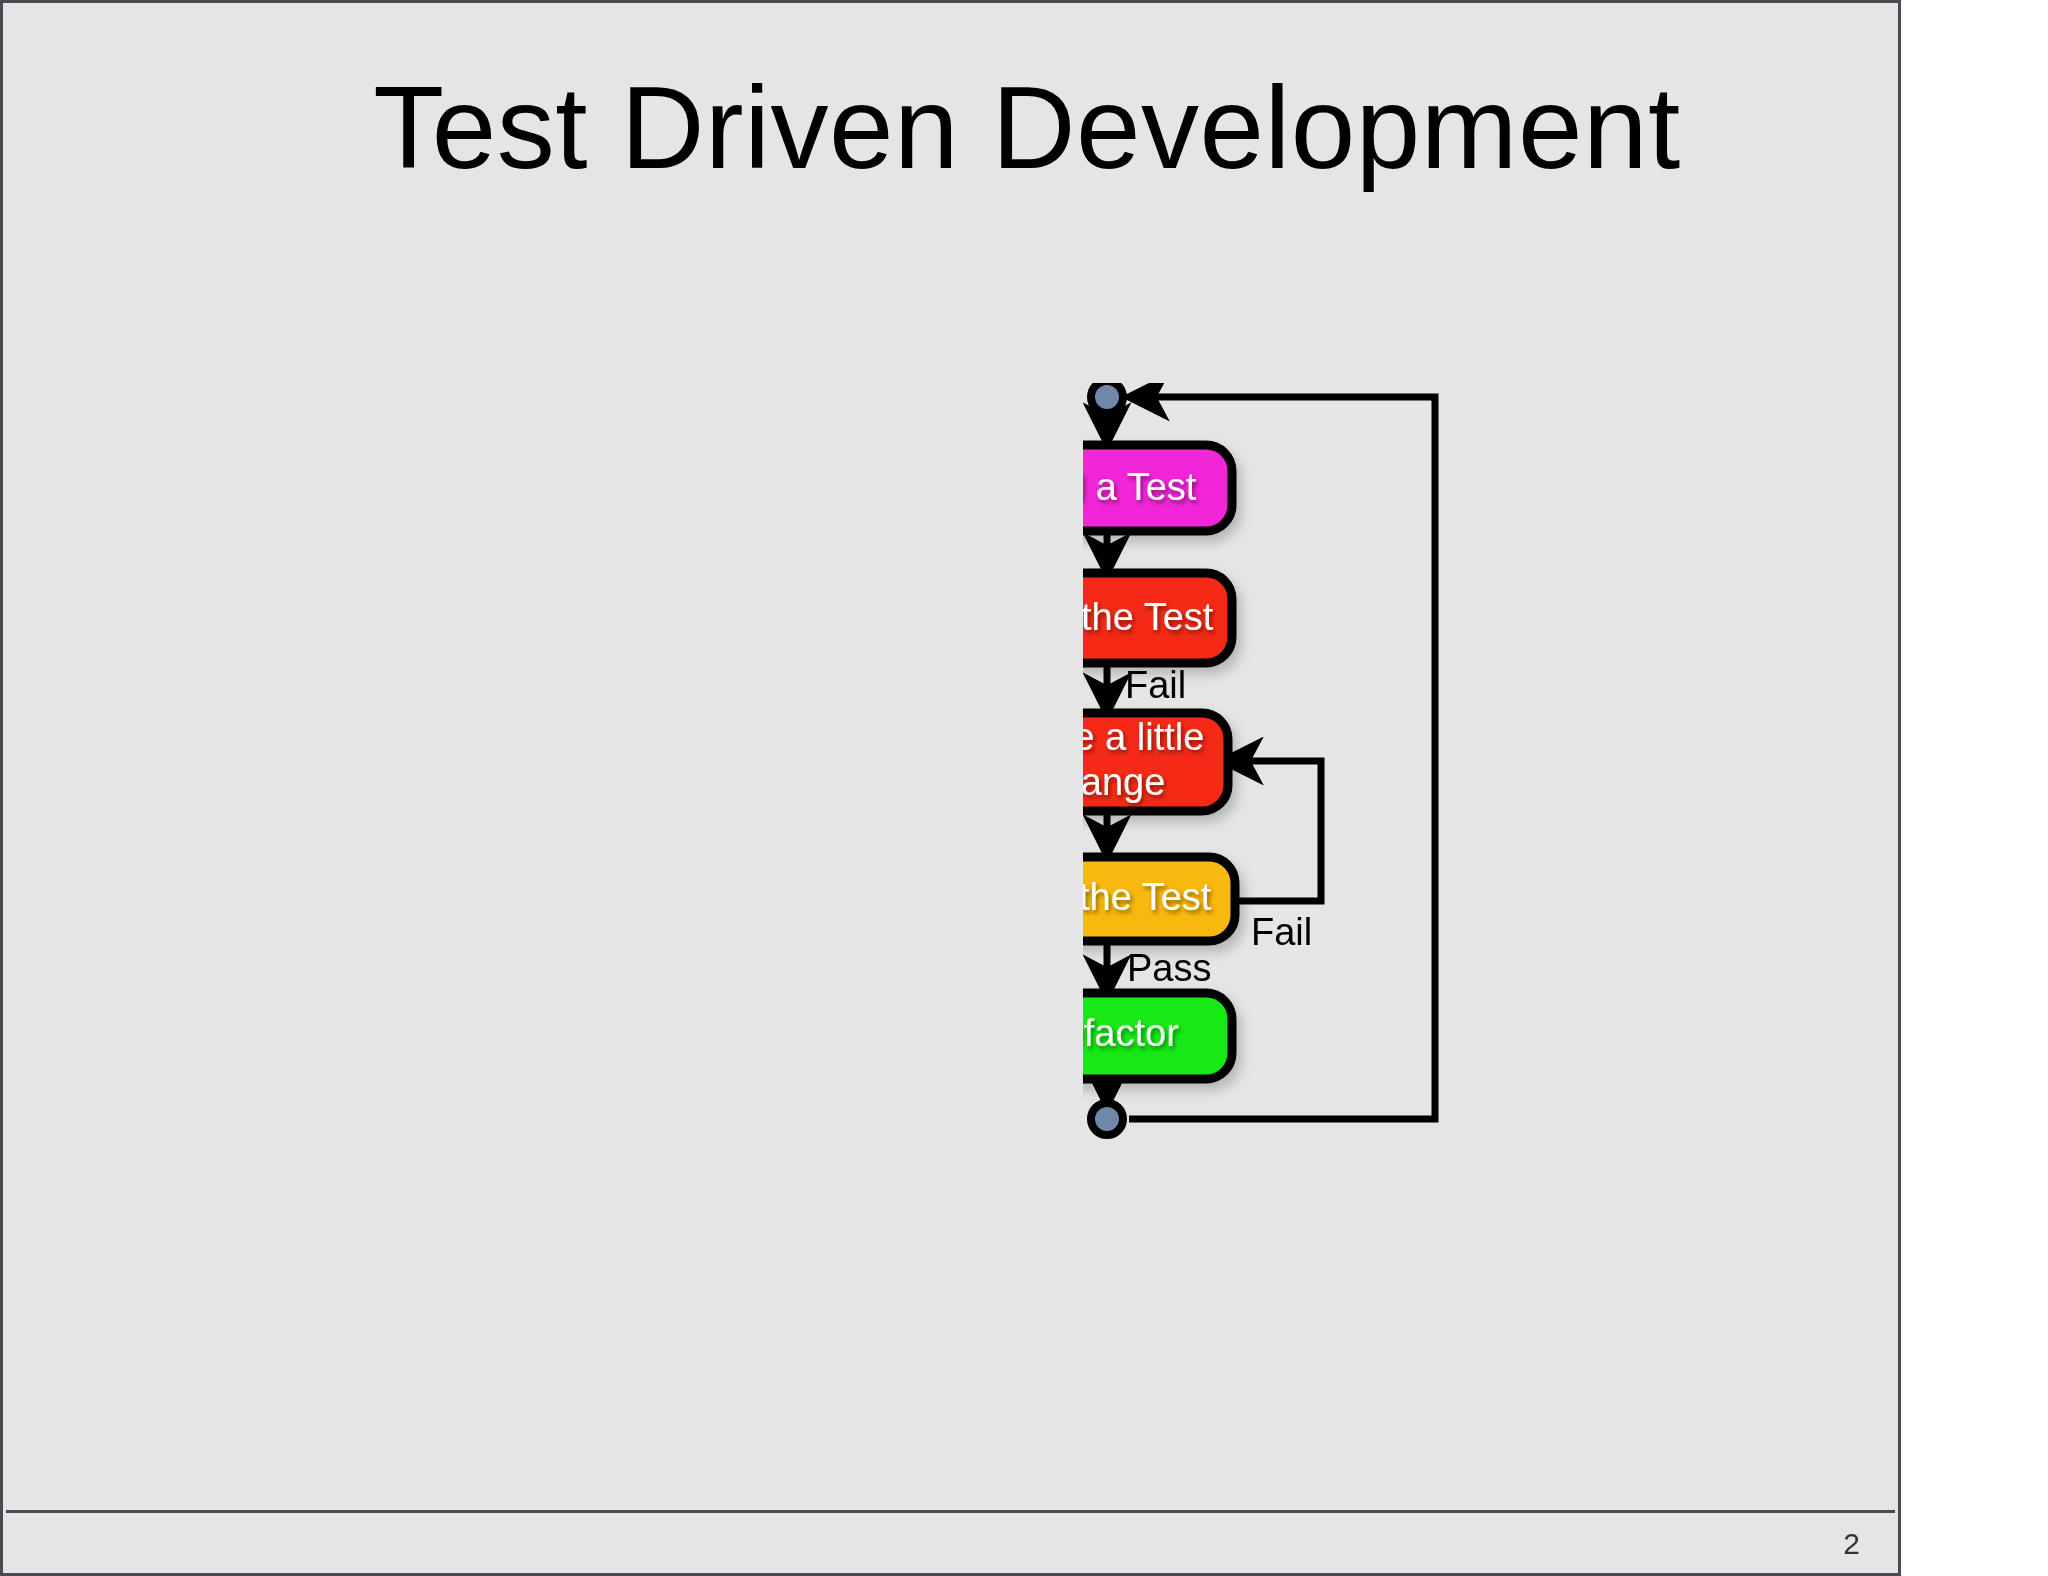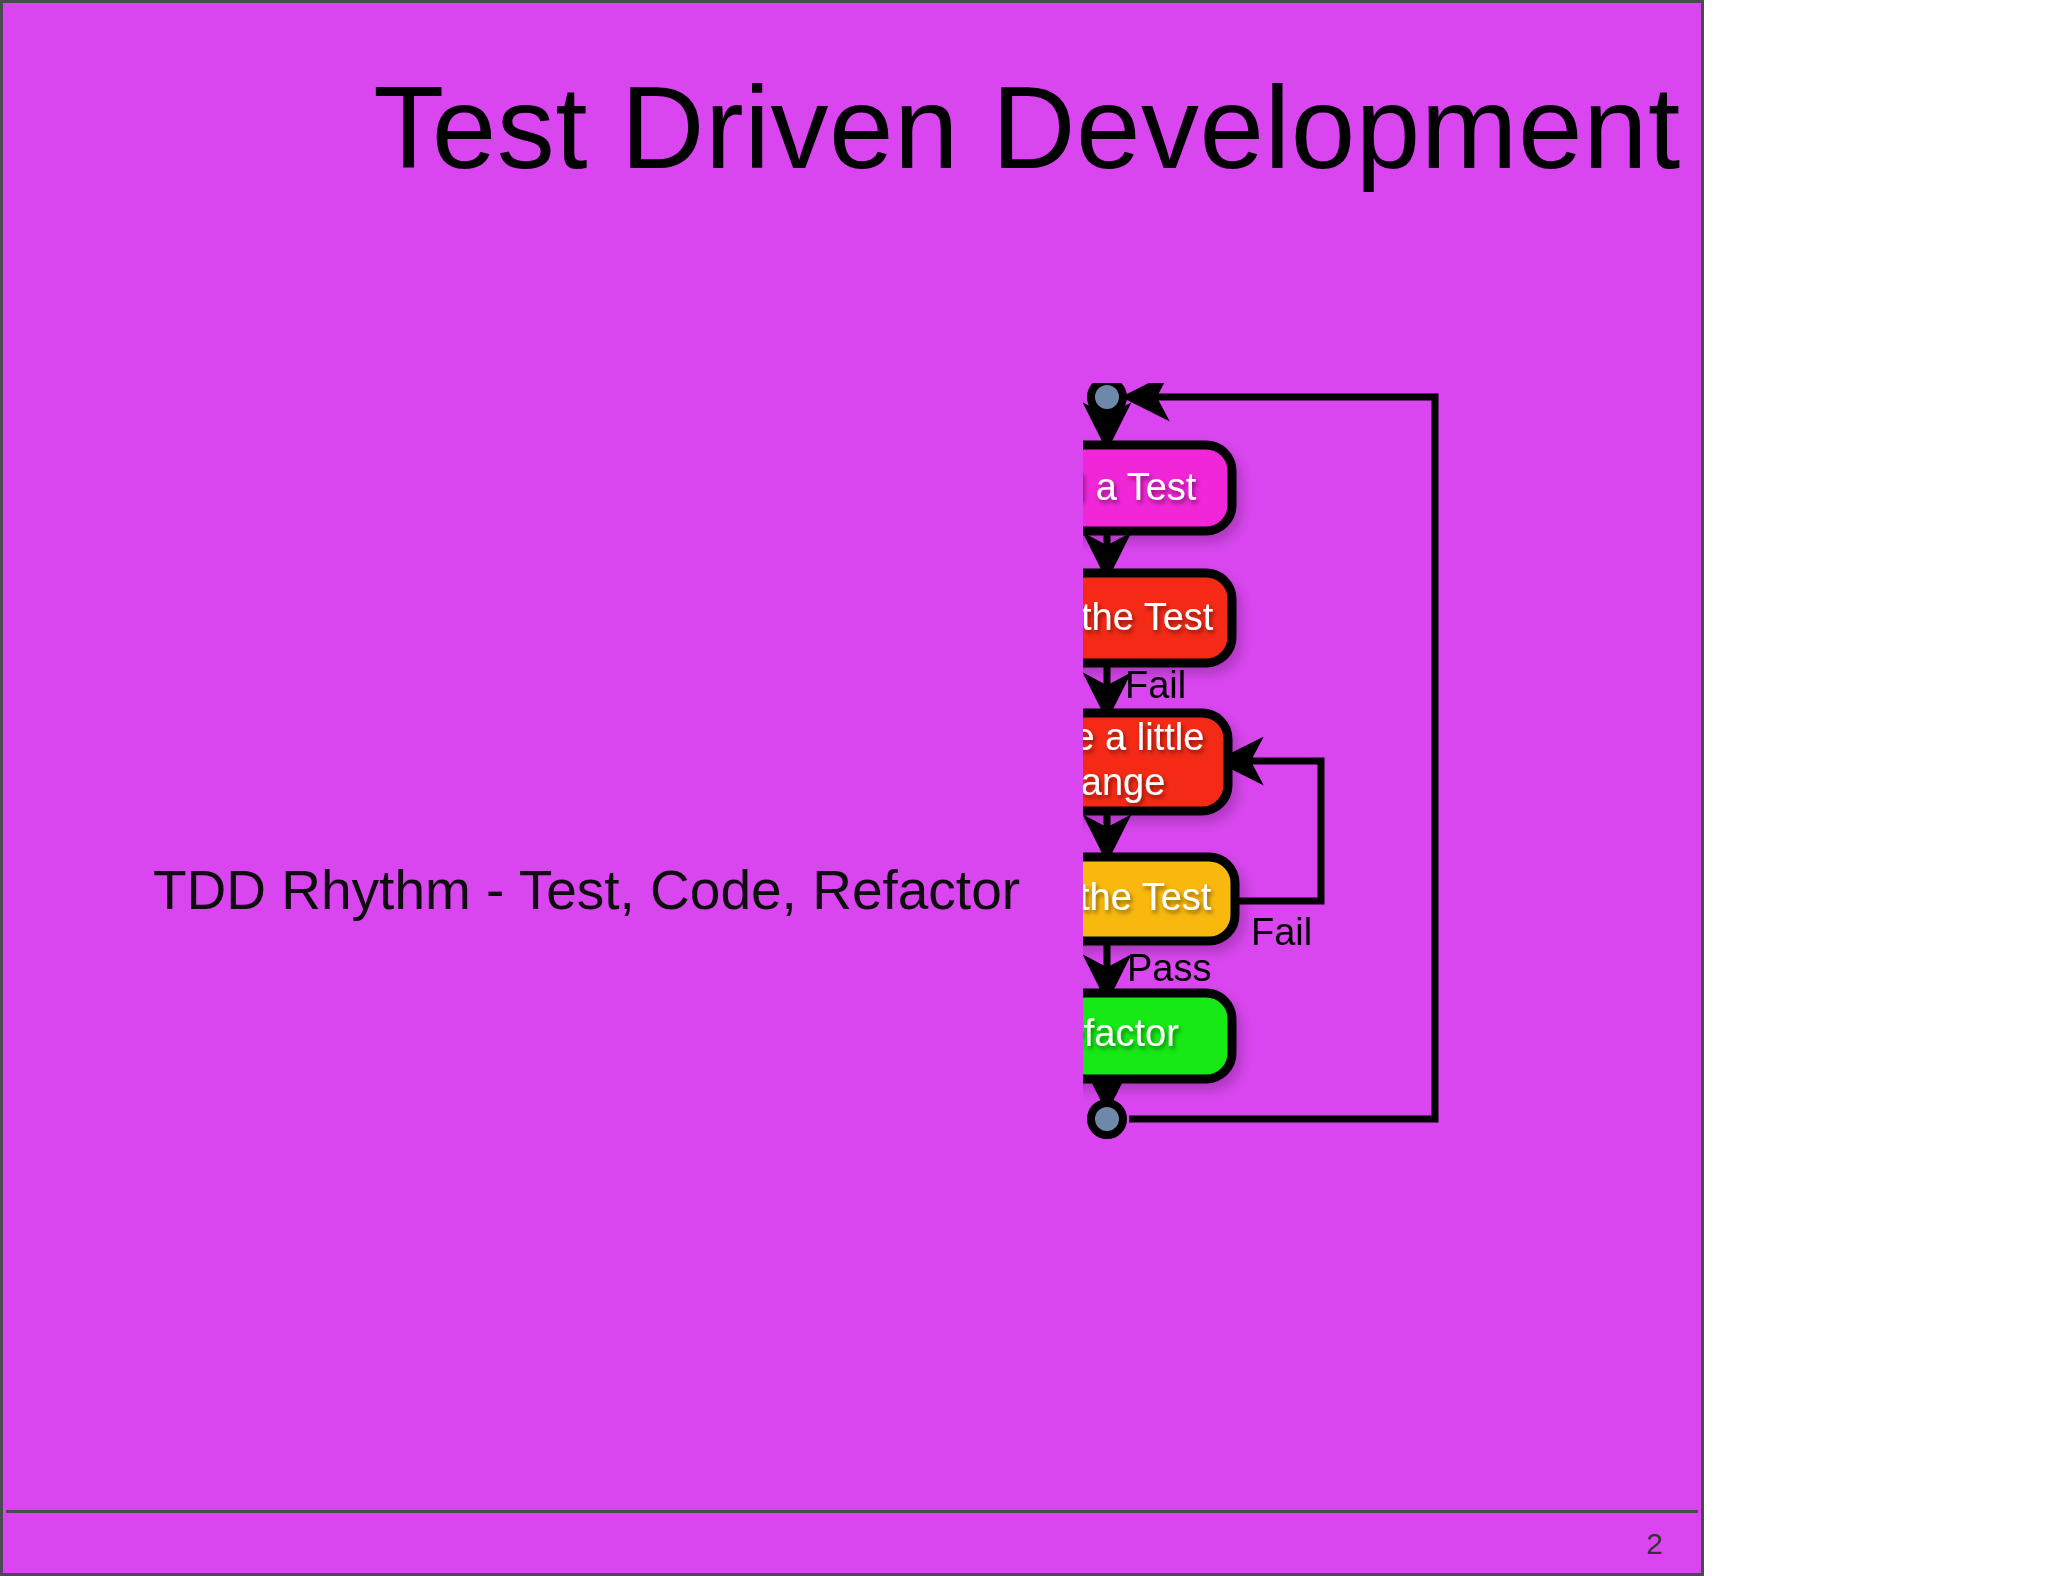--- a/index.html
+++ b/index.html
@@ -5,23 +5,23 @@
   html, body {
     margin: 0;
     padding: 0;
     background: #ffffff;
   }
   body {
     font-family: "Liberation Sans", sans-serif;
   }
   #slide {
     position: relative;
-    width: 1704px;
+    width: 1901px;
     height: 1576px;
-    background: #d946ef;
+    background: #e5e5e5;
     border: 3px solid #4a4a52;
     box-sizing: border-box;
     overflow: hidden;
   }
   #slide-title {
     position: absolute;
     top: 58px;
     left: 0;
     width: 2048px;
     text-align: center;
@@ -81,21 +81,20 @@
     dominant-baseline: middle;
   }
 </style>
 </head>
 <body>
 
 <div id="slide">
 
   <div id="slide-title">Test Driven Development</div>
 
-  <div id="body-line">TDD Rhythm - Test, Code, Refactor</div>
 
   <div id="diagram">
     <svg width="830" height="760" viewBox="0 0 830 760" xmlns="http://www.w3.org/2000/svg">
       <defs>
         <marker id="arrow" viewBox="0 0 12 12" refX="10" refY="6" markerWidth="7" markerHeight="7" orient="auto-start-reverse">
           <path d="M 0 0 L 12 6 L 0 12 L 3.2 6 z" fill="#000000"></path>
         </marker>
         <filter id="softshadow" x="-30%" y="-30%" width="170%" height="190%">
           <feDropShadow dx="5" dy="7" stdDeviation="6" flood-color="#000000" flood-opacity="0.20"></feDropShadow>
         </filter>

